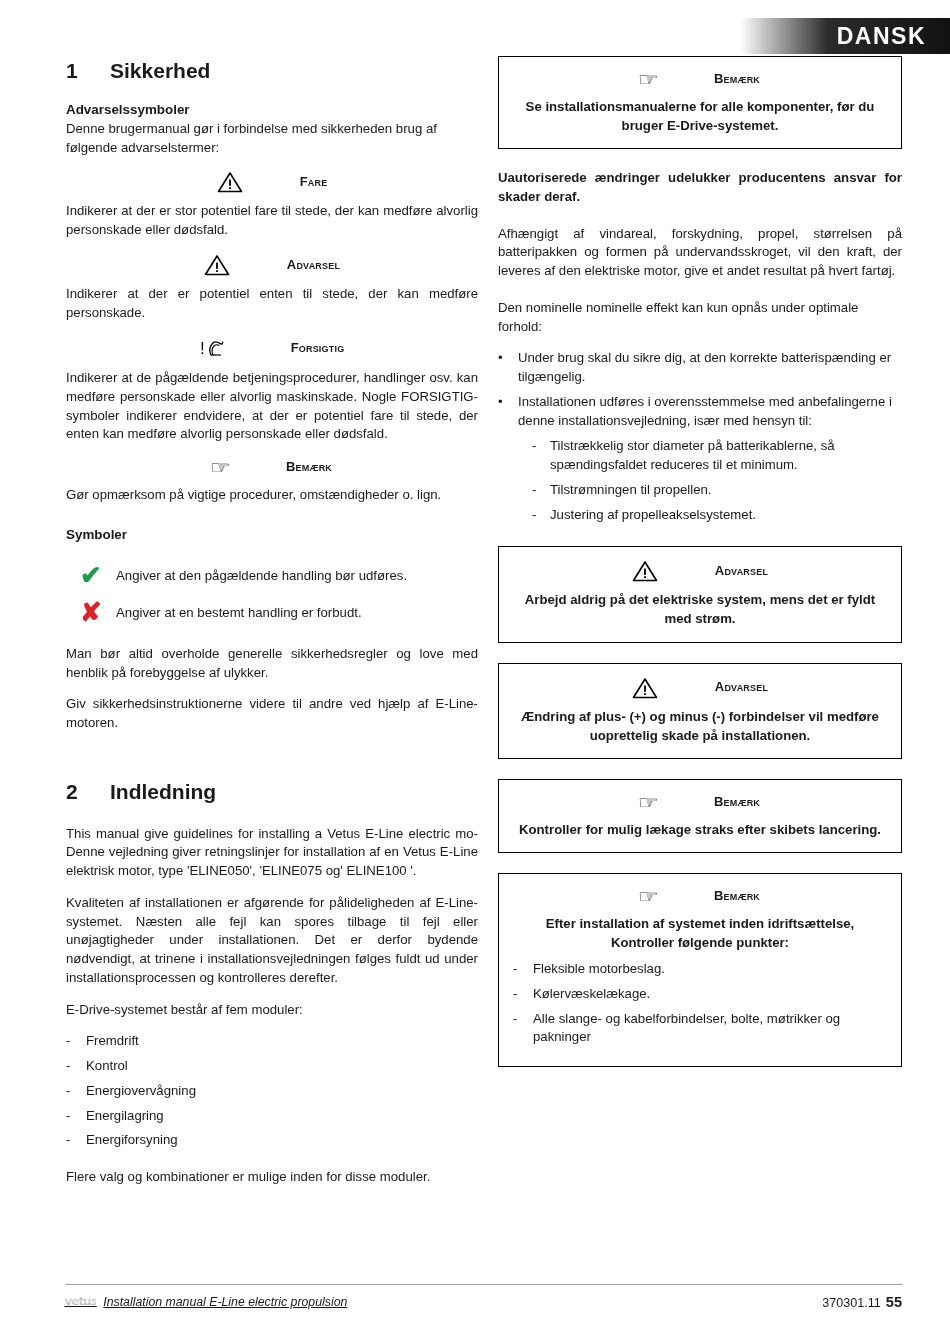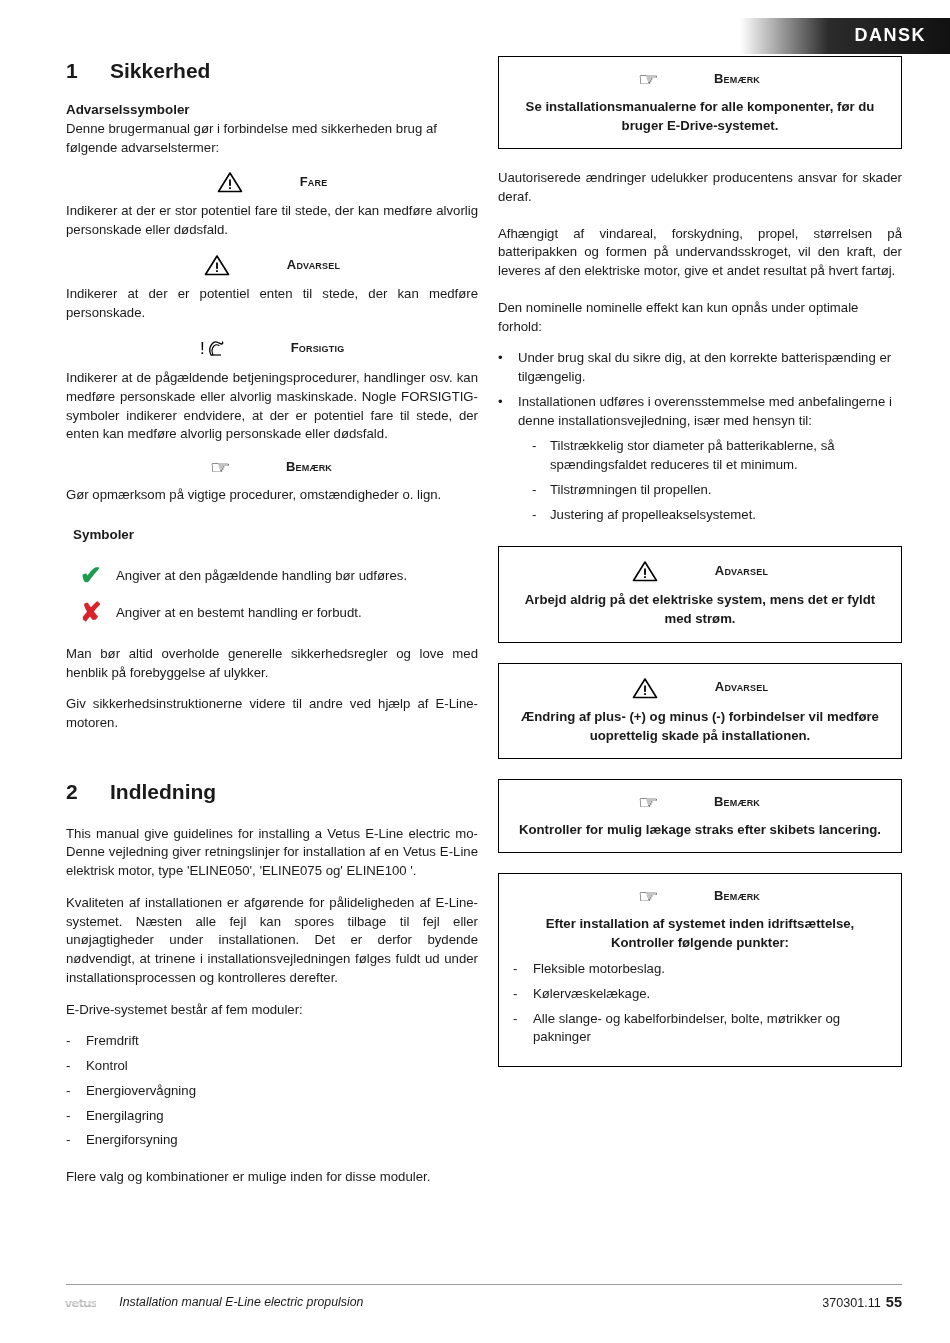--- a/index.html
+++ b/index.html
@@ -27,21 +27,21 @@
     height: 36px;
     background: linear-gradient(to right, #ffffff 0%, #2b2b2b 42%, #111111 100%);
     display: flex;
     align-items: center;
     justify-content: flex-end;
     padding-right: 24px;
     box-sizing: border-box;
   }
   .lang-tab span {
     color: #ffffff;
-    font-size: 18px;
+    font-size: 23px;
     font-weight: bold;
     letter-spacing: 1.5px;
   }
 
   
   .page {
     position: absolute;
     top: 56px;
     left: 0;
     right: 0;
@@ -180,22 +180,23 @@
     bottom: 30px;
     border-top: 1px solid #9a9a9a;
     padding-top: 7px;
     display: flex;
     align-items: center;
     justify-content: space-between;
     font-size: 12.3px;
   }
   .footer .left {
     display: flex;
-    align-items: flex-end;
-    gap: 24px;
+    align-items: flex-start;
+    gap: 8px;
+    text-decoration: underline;
   }
   .brand {
     font-family: "DejaVu Sans", sans-serif;
     font-weight: bold;
     font-size: 11px;
     letter-spacing: -1px;
     color: #333;
     background: linear-gradient(to bottom, #8a8a8a 0%, #d8d8d8 50%, #7a7a7a 100%);
     -webkit-background-clip: text;
     background-clip: text;
@@ -261,21 +262,21 @@
       <span class="word sc">Forsigtig</span>
     </div>
     <p>Indikerer at de pågældende betjeningsprocedurer, handlinger osv. kan medføre personskade eller alvorlig maskinskade. Nogle FORSIGTIG-symboler indikerer endvidere, at der er potentiel fare til stede, der enten kan medføre alvorlig personskade eller dødsfald.</p>
 
     <div class="term">
       <span class="hand">☞</span>
       <span class="word sc">Bemærk</span>
     </div>
     <p>Gør opmærksom på vigtige procedurer, omstændigheder o. lign.</p>
 
-    <h2 class="sub" style="margin-top:20px;margin-bottom:18px;margin-left:7px;">Symboler</h2>
+    <h2 class="sub" style="margin-top:20px;margin-bottom:18px;">Symboler</h2>
 
     <div class="sym-row">
       <div class="sym-mark ok">✔</div>
       <div class="sym-txt">Angiver at den pågældende handling bør udføres.</div>
     </div>
     <div class="sym-row" style="margin-bottom:20px;">
       <div class="sym-mark no">✘</div>
       <div class="sym-txt">Angiver at en bestemt handling er forbudt.</div>
     </div>
 
@@ -320,21 +321,21 @@
   <div class="col col-right">
 
     <div class="box">
       <div class="term">
         <span class="hand">☞</span>
         <span class="word sc">Bemærk</span>
       </div>
       <div class="boxtext">Se installationsmanualerne for alle komponenter, før du bruger E-Drive-systemet.</div>
     </div>
 
-    <p style="font-weight:normal;">Uautoriserede ændringer udelukker producentens ansvar for skader deraf.</p>
+    <p style="font-weight:bold;">Uautoriserede ændringer udelukker producentens ansvar for skader deraf.</p>
     <p style="margin-top:18px;">Afhængigt af vindareal, forskydning, propel, størrelsen på batteripakken og formen på undervandsskroget, vil den kraft, der leveres af den elektriske motor, give et andet resultat på hvert fartøj.</p>
     <p style="margin-top:18px;" class="nojust">Den nominelle nominelle effekt kan kun opnås under optimale forhold:</p>
 
     <ul class="bullets">
       <li>
         <span class="mk">•</span>
         <span class="tx">Under brug skal du sikre dig, at den korrekte batterispænding er tilgængelig.</span>
       </li>
       <li>
         <span class="mk">•</span>

